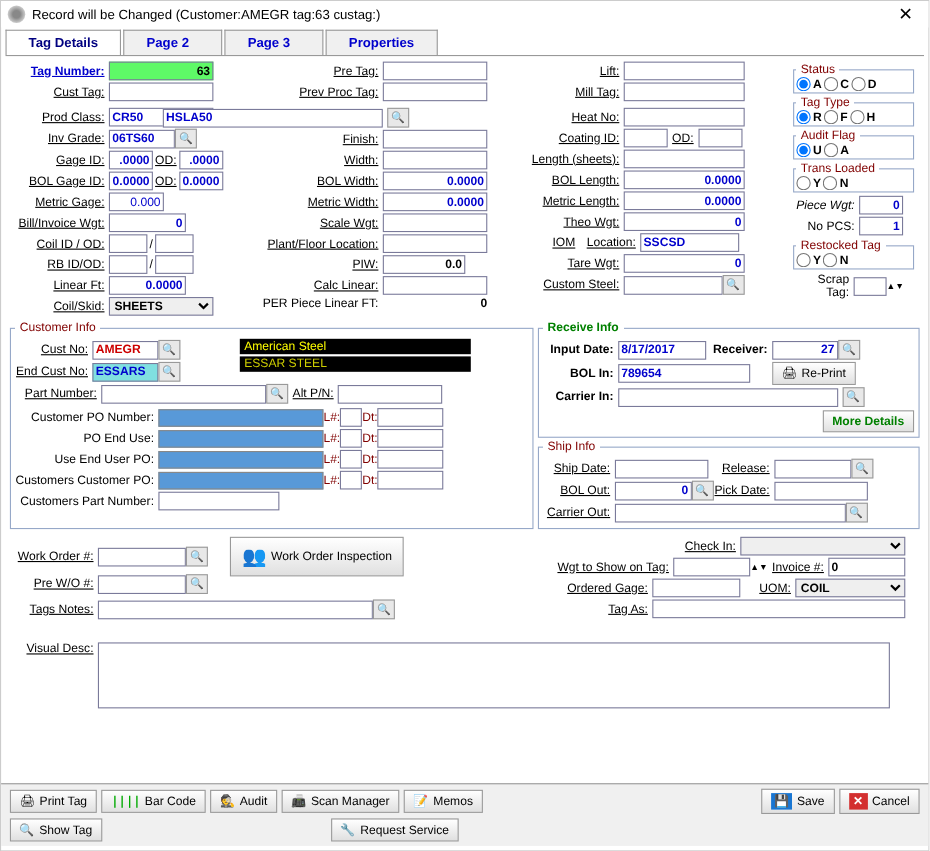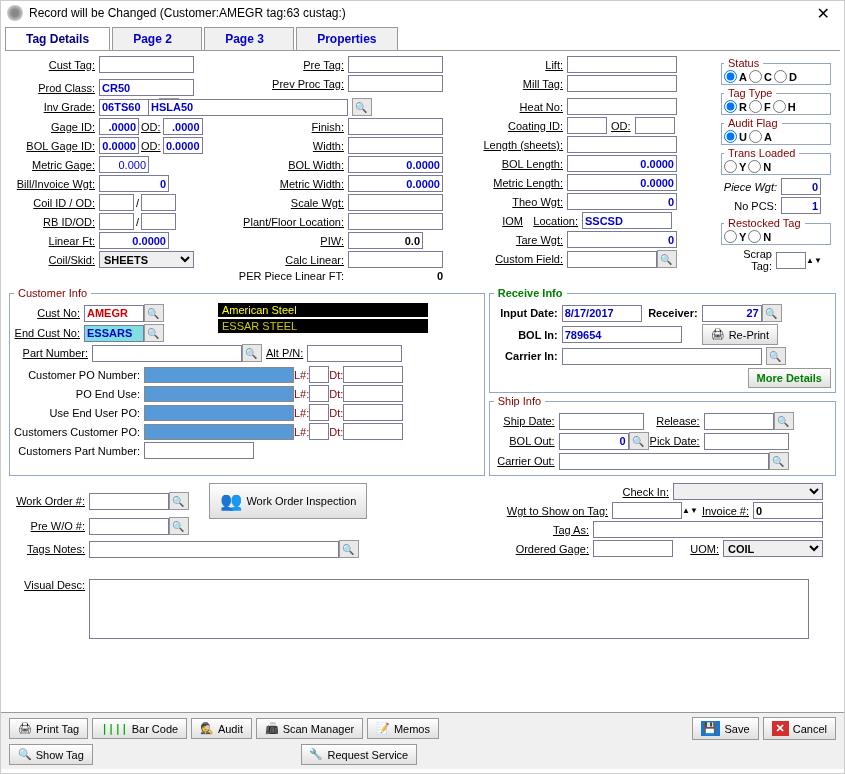--- a/index.html
+++ b/index.html
@@ -49,20 +49,24 @@
     <div class="tab">Page 2</div>
     <div class="tab">Page 3</div>
     <div class="tab">Properties</div>
   </div>
 
   <div class="content" style="height: 718px;">
     <div style="display:flex; gap:4px;">
 
       <div style="width:225px;">
         <div class="field">
+            <label style="width:90px;color:#0000cc;font-weight:bold;">Tag Number:</label>
+            <input type="text" class="green" style="width: 95px;" value="63">
+          </div>
+        <div class="field">
             <label style="width:90px;">Cust Tag:</label>
             <input type="text" style="width: 95px;">
           </div>
         <div style="height:4px"></div>
         <div class="field">
             <label style="width:90px;">Prod Class:</label>
             <input type="text" class="blue-txt" style="width: 95px; font-weight: bold; color: rgb(0, 0, 204);" value="CR50">
           </div>
         <div class="field">
             <label style="width:90px;">Inv Grade:</label>
@@ -202,21 +206,21 @@
         <div class="field">
             <label style="width:60px;">IOM</label>
             <label style="width:55px;">Location:</label>
             <input type="text" style="width: 90px; font-weight: bold; color: rgb(0, 0, 204);" value="SSCSD">
           </div>
         <div class="field">
             <label style="width:100px;">Tare Wgt:</label>
             <input type="text" class="rt" style="width: 110px; color: rgb(0, 0, 204); font-weight: bold;" value="0">
           </div>
         <div class="field">
-            <label style="width:100px;">Custom Field:</label>
+            <label style="width:100px;">Custom Steel:</label>
             <input type="text" style="width: 90px;">
             <span class="search-btn">🔍</span>
           </div>
       </div>
 
       <div style="width:110px;">
         <fieldset class="fieldset" style="padding:1px 2px;">
             <legend class="maroon">Status</legend>
           <div class="radio-grp">
               <input type="radio" checked="" style="">
@@ -429,29 +433,29 @@
             <select style="width:150px;"><option></option></select>
           </div>
         <div class="field" style="justify-content:flex-end;width:100%;">
             <label style="width:120px;">Wgt to Show on Tag:</label>
             <input type="text" style="width: 70px;">
             <span style="font-size:8px;">▲▼</span>
             <label style="padding:0 4px;">Invoice #:</label>
             <input type="text" style="width: 70px; font-weight: bold;" value="0">
           </div>
         <div class="field" style="justify-content:flex-end;width:100%;">
-            <label style="width:120px;">Tag As:</label>
-            <input type="text" style="width: 230px;">
-          </div>
-        <div class="field" style="justify-content:flex-end;width:100%;">
             <label style="width:90px;">Ordered Gage:</label>
             <input type="text" style="width: 80px;">
             <label style="width:50px;">UOM:</label>
             <select style="width:100px;font-weight:bold;"><option>COIL</option></select>
           </div>
+        <div class="field" style="justify-content:flex-end;width:100%;">
+            <label style="width:120px;">Tag As:</label>
+            <input type="text" style="width: 230px;">
+          </div>
       </div>
     </div>
 
     <div class="field" style="align-items:flex-start;margin-top:20px;">
         <label style="width:80px;">Visual Desc:</label>
         <textarea style="width: 720px; height: 60px; border: 1px solid rgb(122, 122, 154); resize: none;"></textarea>
       </div>
 
     
     <div class="bottombar">

